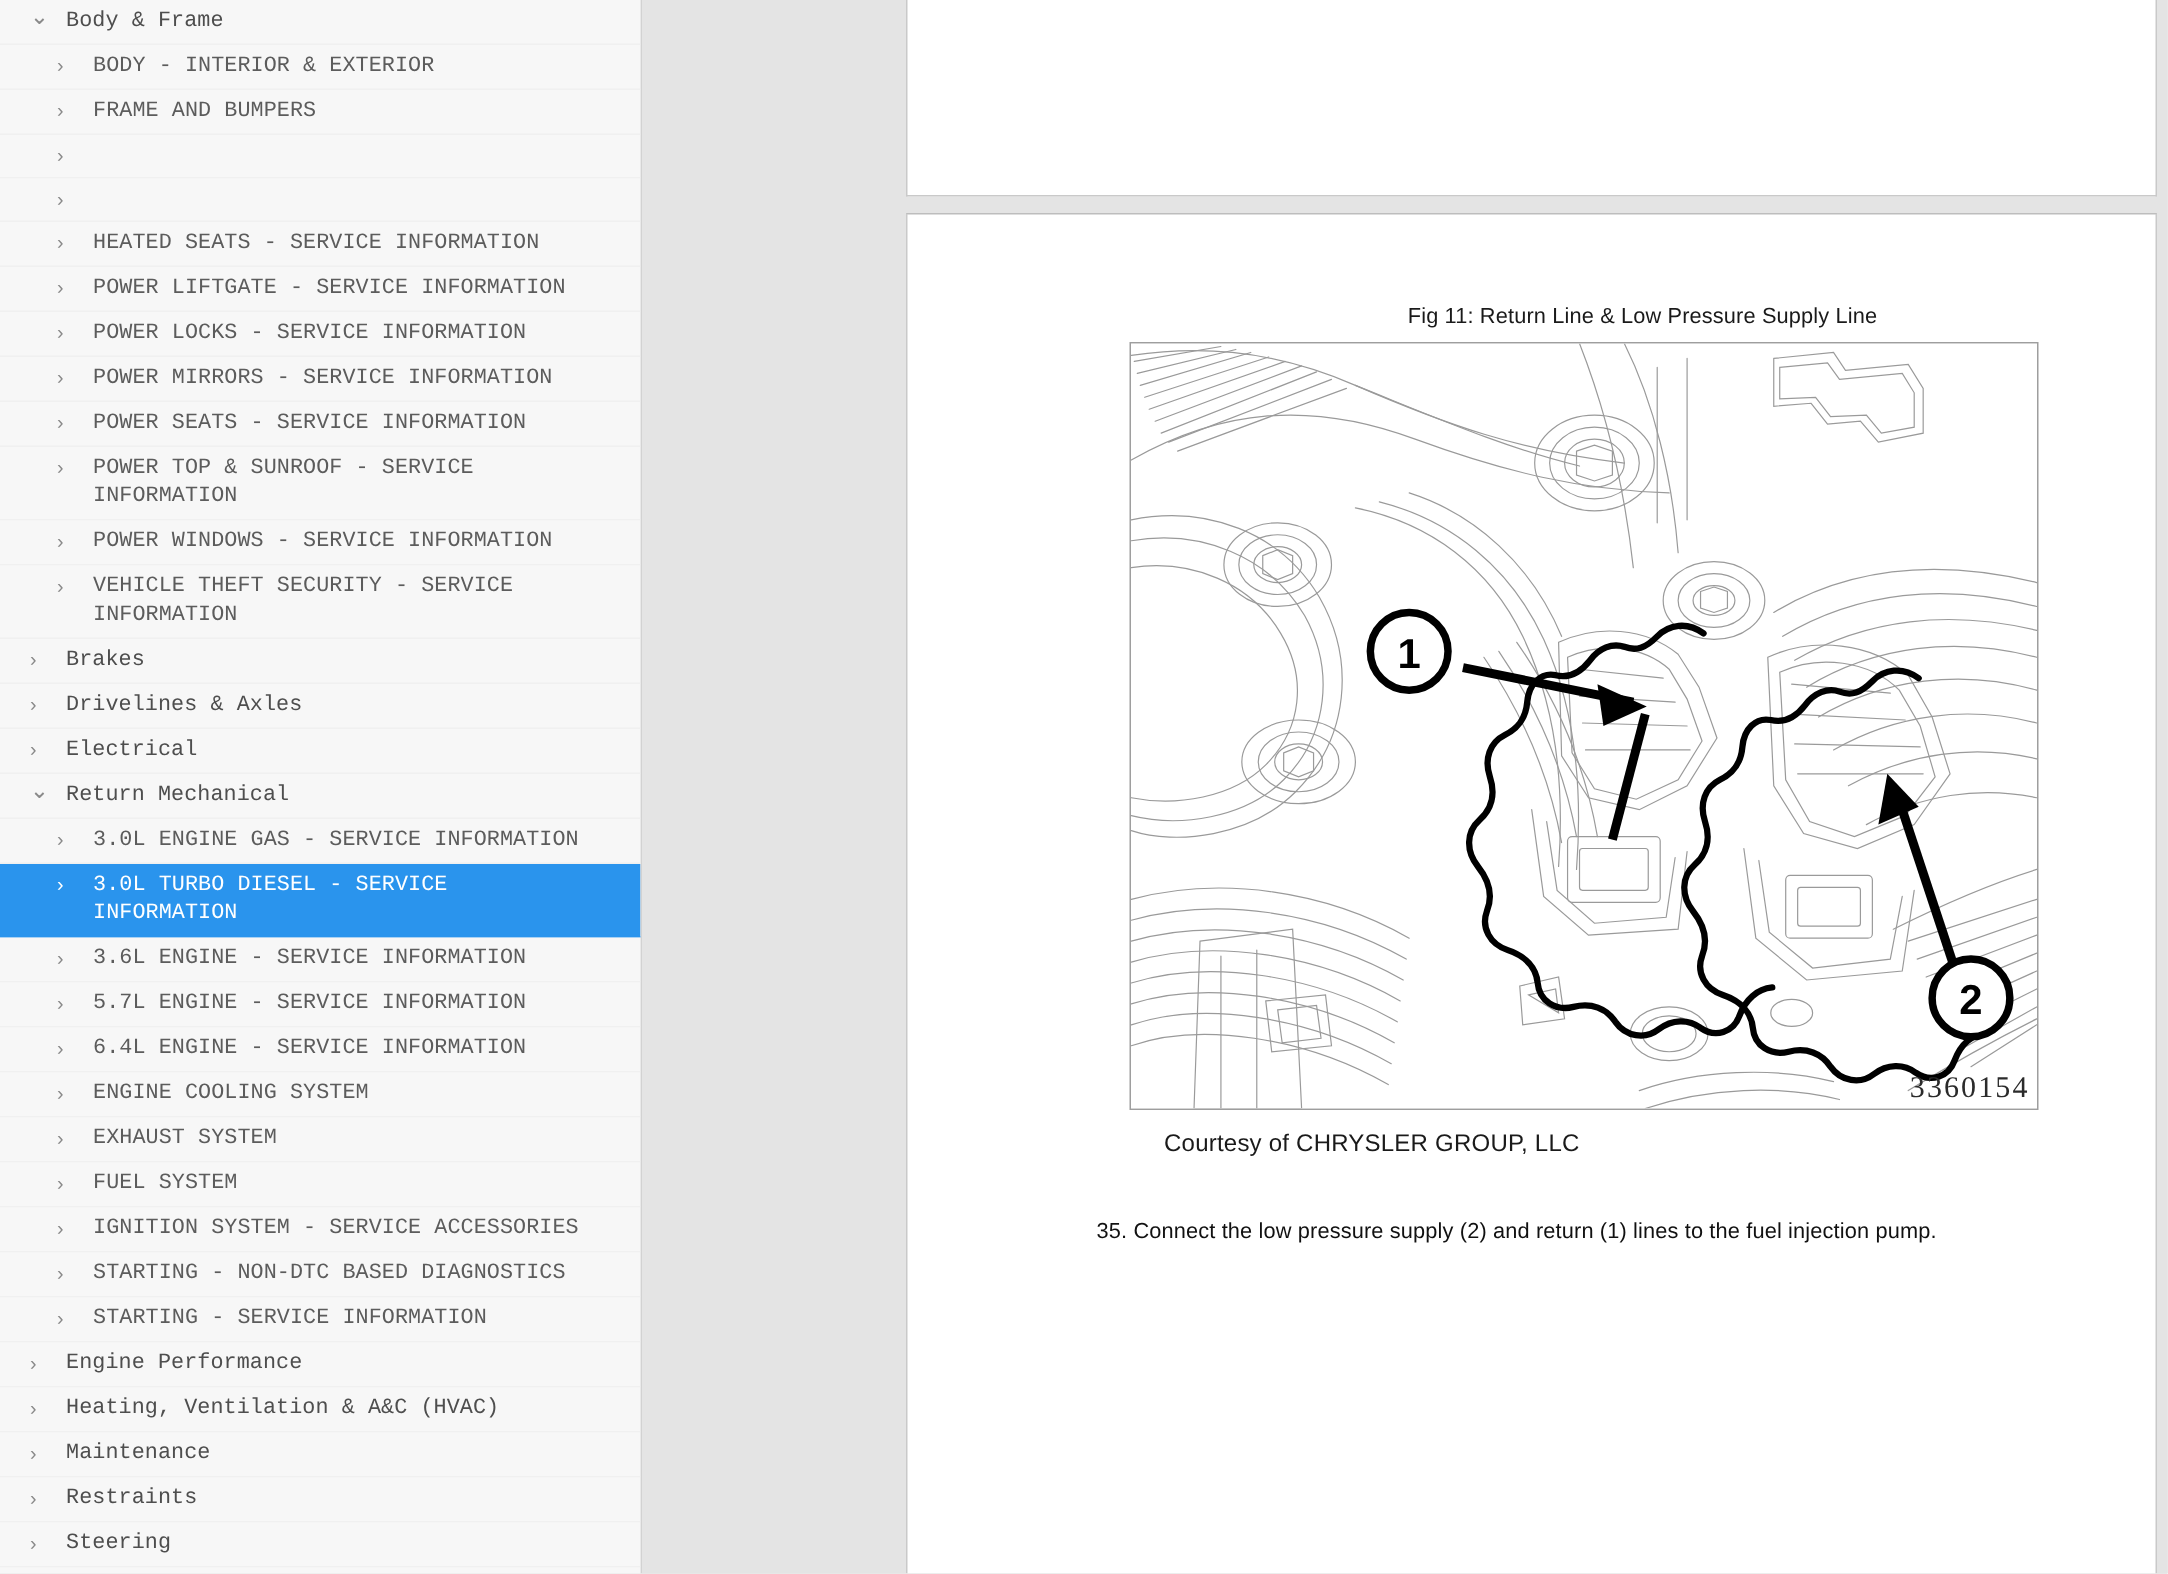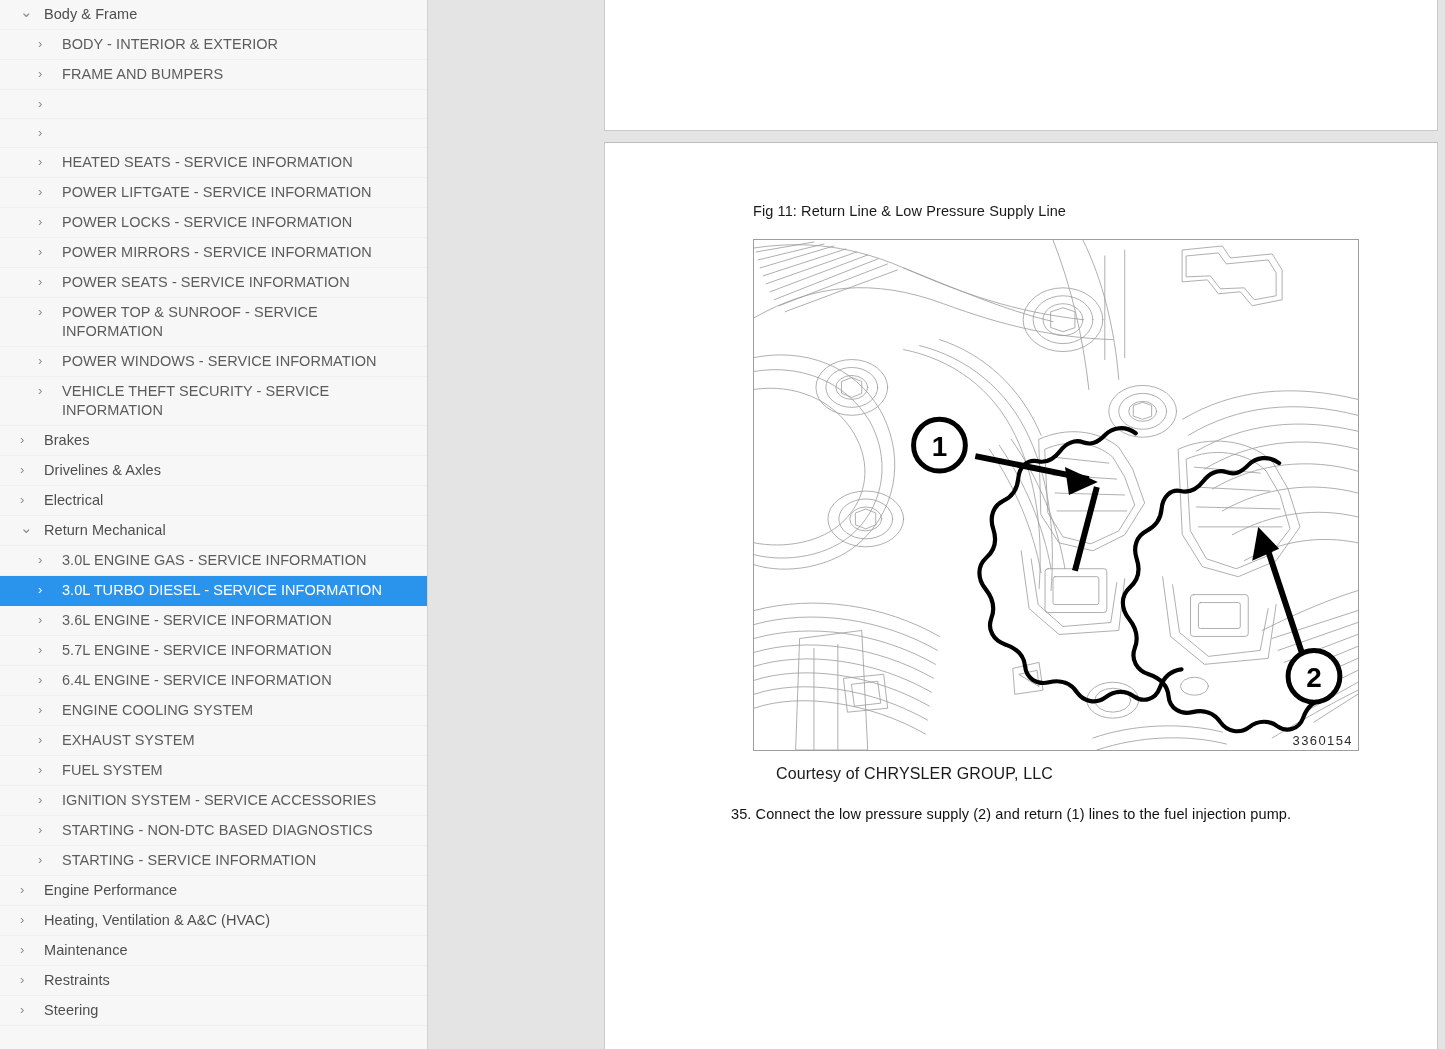--- a/index.html
+++ b/index.html
@@ -52,20 +52,21 @@
   }
   .node.lvl1 > .chev { padding-left: 2px; }
   .label {
     flex: 1 1 auto;
     font-size: 14.5px;
     line-height: 19px;
     color: #5c5c5c;
     padding-left: 11px;
     padding-right: 28px;
     letter-spacing: 0.05px;
+    font-family: Liberation Mono, monospace;
   }
   .node.lvl1 > .label { color: #4e4e4e; padding-left: 13px; }
   .node.selected { background: #2a94ed; border-bottom-color: #2a94ed; }
   .node.selected .label { color: #ffffff; }
   .node.selected .chev { color: #ffffff; }
 
   
   #content {
     flex: 1 1 auto;
     height: 1049px;
@@ -84,52 +85,53 @@
   }
   #card-top { height: 131px; border-top: none; }
   #card-main { margin-top: 11px; height: 920px; }
 
   .doc-inner { padding: 60px 0 0 148px; }
 
   .fig-caption {
     font-size: 14.5px;
     color: #1a1a1a;
     font-family: "Liberation Sans", sans-serif;
-    margin-bottom: 20px;
+    margin-bottom: 9px;
     letter-spacing: 0.1px;
+    text-align: center;
   }
 
   
   .fig-frame {
     width: 606px;
     height: 512px;
     border: 1px solid #9e9e9e;
     background: #ffffff;
     position: relative;
     overflow: hidden;
   }
   .fig-frame svg { display: block; width: 100%; height: 100%; }
   .partno {
     position: absolute;
     right: 5px;
     bottom: 2px;
-    font-family: Liberation Sans, sans-serif;
-    font-size: 13px;
+    font-family: Liberation Serif, serif;
+    font-size: 20px;
     letter-spacing: 1.4px;
     color: #2b2b2b;
   }
   .courtesy {
     margin-top: 14px;
     font-size: 16px;
     color: #1a1a1a;
     letter-spacing: 0.15px;
     margin-left: 23px;
   }
   .step {
-    margin-top: 23px;
+    margin-top: 41px;
     margin-left: -22px;
     font-size: 14.5px;
     color: #111;
     letter-spacing: 0.1px;
   }
 
   
   #right-gutter {
     position: absolute;
     top: 0; right: 0;

